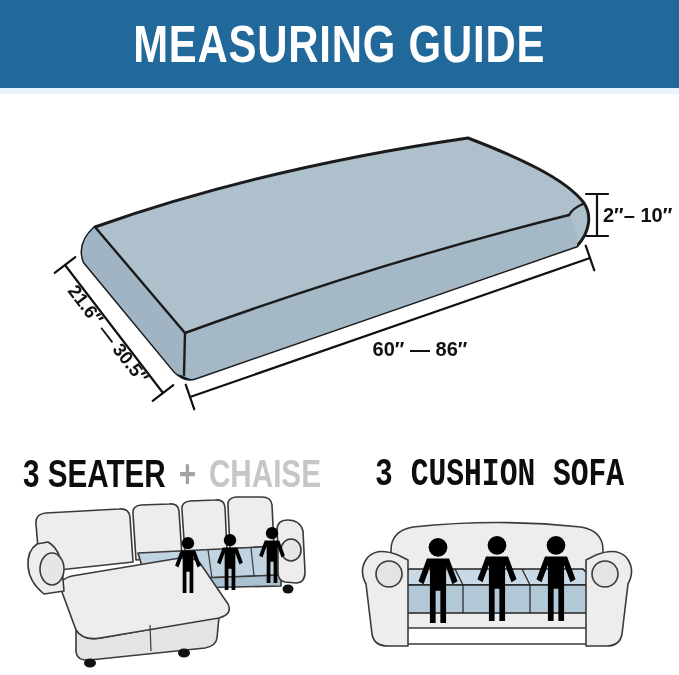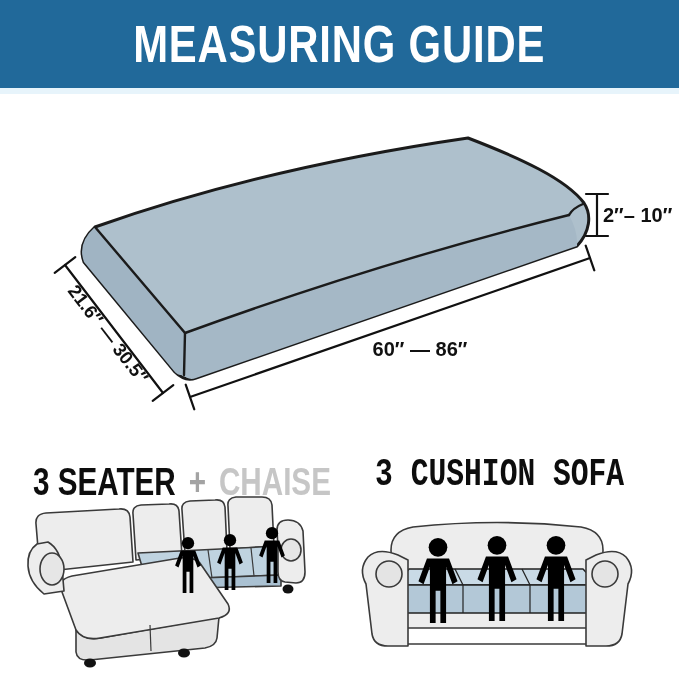--- a/index.html
+++ b/index.html
@@ -27,21 +27,21 @@
   }
   .dim-text-small{
     font-family:"Liberation Sans",sans-serif;font-size:18.5px;font-weight:600;fill:#111;
   }
   
   .section-label{
     position:absolute;top:451px;height:46px;display:flex;align-items:center;justify-content:center;
     font-size:38px;font-weight:800;white-space:nowrap;color:#0d0d0d;
   }
   .section-label .inner{transform:scaleX(.78);transform-origin:center;}
-  .label-left{left:32px;width:300px;margin-top:8px;}
+  .label-left{left:22px;width:300px;}
   .label-right{left:370px;width:260px;font-family:Liberation Mono, monospace;}
   .plus{color:#a3a3a3;padding:0 6px;}
   .accent{color:#c6c6c6;}
 </style>
 </head>
 <body>
 
 <div id="stage">
 
   <div class="banner">

